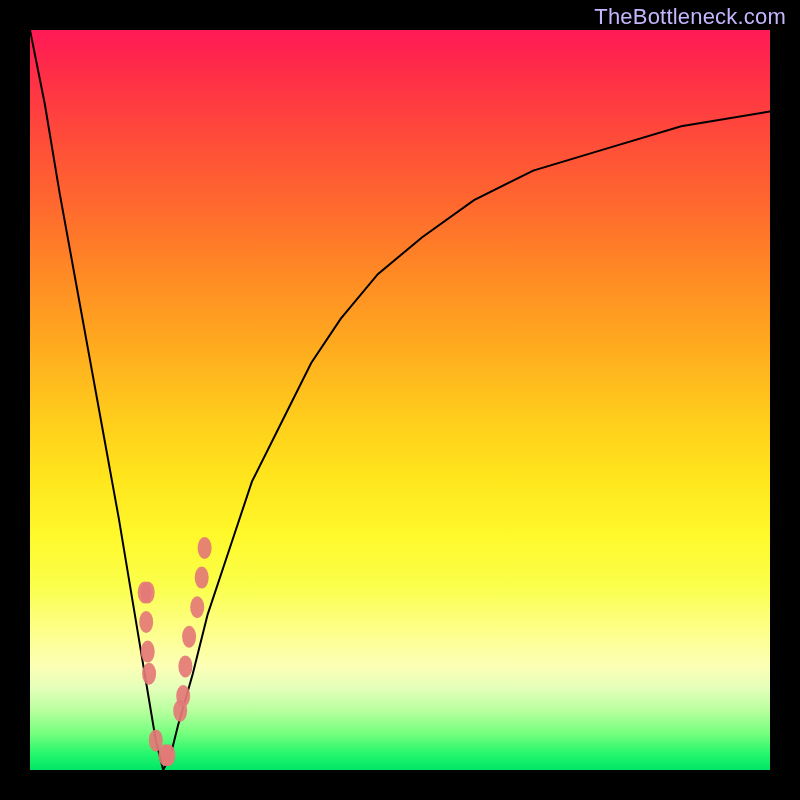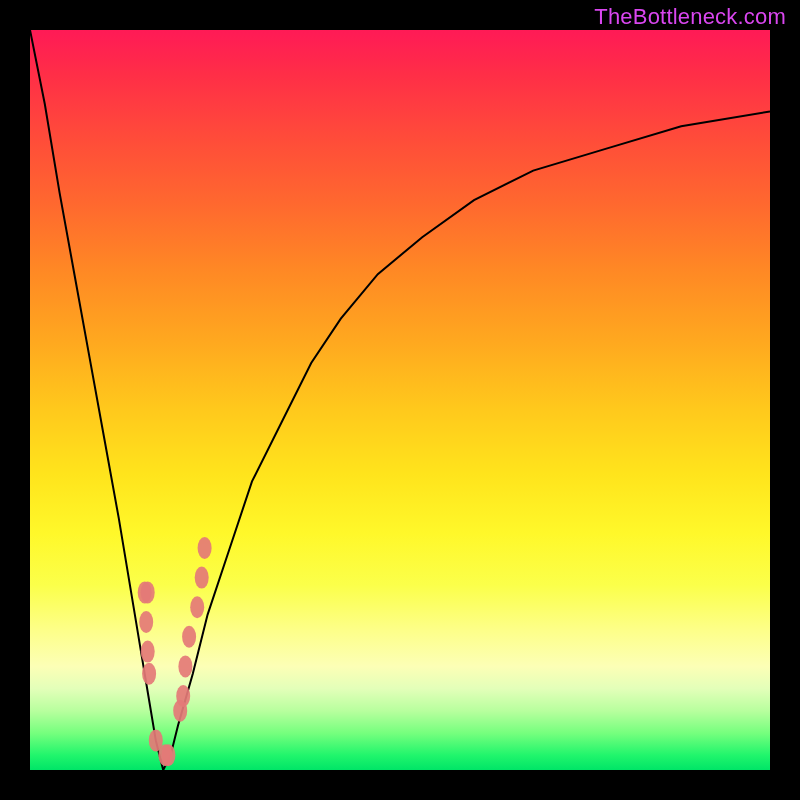--- a/index.html
+++ b/index.html
@@ -68,21 +68,21 @@
     fill-opacity: 0.92;
     stroke: none;
   }
   .watermark {
     position: absolute;
     top: 4px;
     right: 14px;
     font-family: Arial, Helvetica, sans-serif;
     font-size: 22px;
     font-weight: 500;
-    color: #d946ef;
+    color: #c4b5fd;
     letter-spacing: 0.2px;
     user-select: none;
   }
 </style>
 </head>
 <body>
 
 <div class="frame">
 
   <div class="plot-area">

